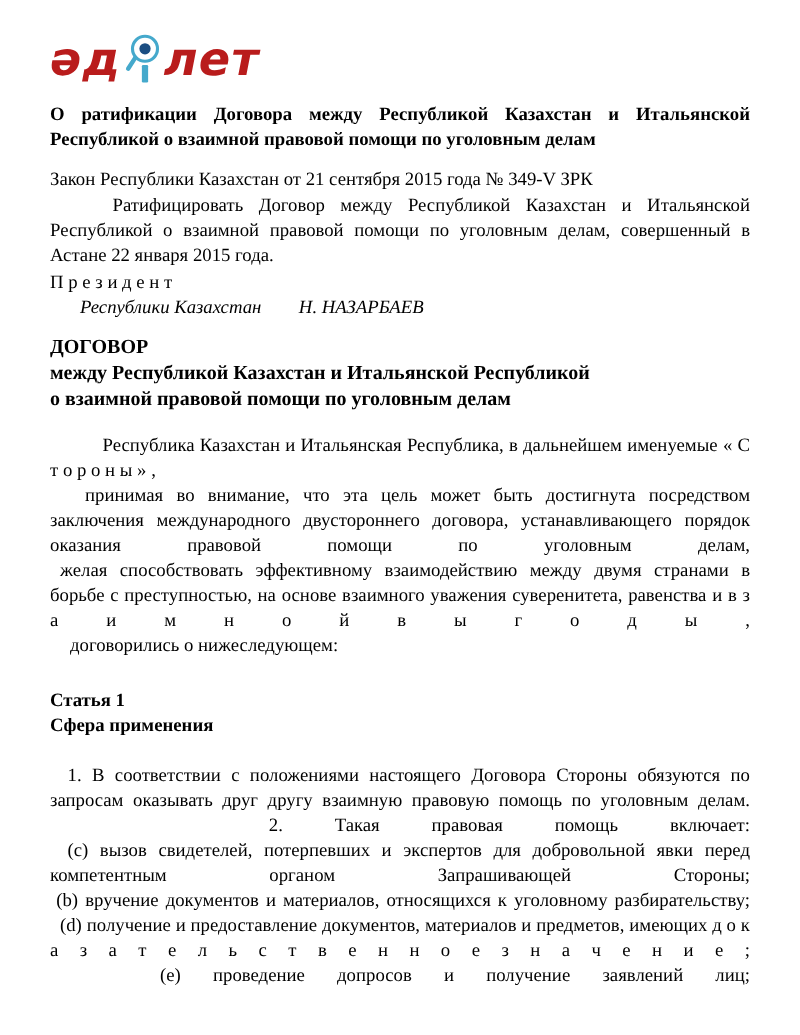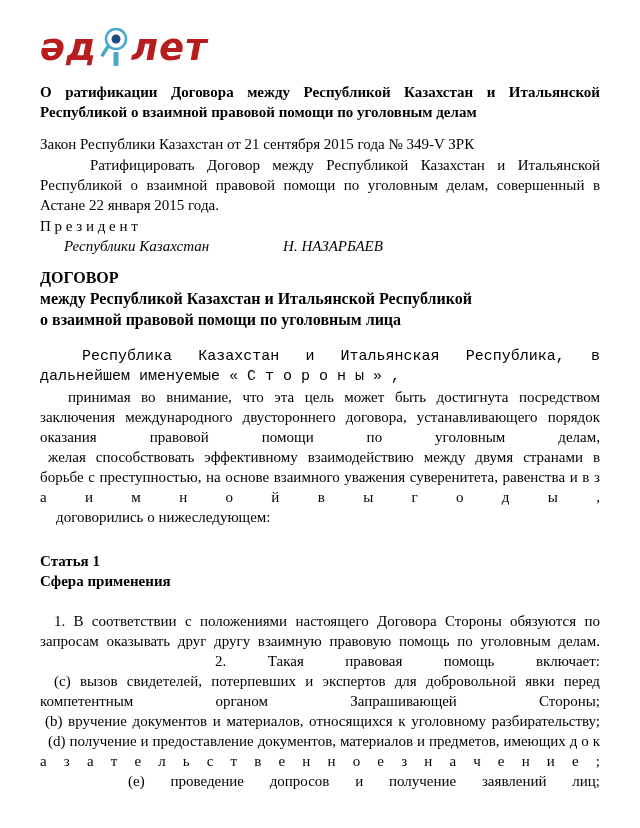--- a/index.html
+++ b/index.html
@@ -28,24 +28,24 @@
   .italic { font-style:italic; }
   .just { text-align:justify; }
   .justlast { text-align:justify; text-align-last:justify; }
   .right { text-align:left; }
   .block { display:block; }
 
   .doc-title { font-size:15px; line-height:20px; font-weight:bold; text-align:justify; margin-bottom:12px; }
   .law-ref { margin-bottom:1px; }
   .president { margin-top:1px; }
   .signature { display:flex; padding-left:24px; }
-  .sig-name { margin-left:74px; }
+  .sig-name { margin-left:30px; }
 
   .treaty-heading { margin-top:11px; font-size:16px; line-height:21px; font-weight:bold; }
-  .preamble-start { margin-top:17px;font-family:Liberation Mono, monospace; }
+  .preamble-start { margin-top:17px; }
   .article-heading { margin-top:24px; font-size:15px; line-height:20px; font-weight:bold; }
   .clause-start { margin-top:20px; }
 
   
   .ti-5   { text-indent:5px; }
   .ti-8   { text-indent:8px; }
   .ti-14  { text-indent:14px; }
   .ti-16  { text-indent:16px; }
   .ti-28  { text-indent:28px; }
   .ti-42  { text-indent:42px; }
@@ -82,21 +82,21 @@
   <p class="txt right president">П р е з и д е н т</p>
 
   <p class="txt signature">
     <span class="italic sig-org">Республики Казахстан</span>
     <span class="italic sig-name">Н. НАЗАРБАЕВ</span>
   </p>
 
   <h2 class="treaty-heading">
     <span class="block">ДОГОВОР</span>
     <span class="block">между Республикой Казахстан и Итальянской Республикой</span>
-    <span class="block">о взаимной правовой помощи по уголовным лица</span>
+    <span class="block">о взаимной правовой помощи по уголовным делам</span>
   </h2>
 
   <p class="txt just ti-42 preamble-start">Республика Казахстан и Итальянская Республика, в дальнейшем именуемые « С т о р о н ы » ,</p>
   <p class="txt justlast ti-28">принимая во внимание, что эта цель может быть достигнута посредством заключения международного двустороннего договора, устанавливающего порядок оказания правовой помощи по уголовным делам,</p>
   <p class="txt justlast ti-8">желая способствовать эффективному взаимодействию между двумя странами в борьбе с преступностью, на основе взаимного уважения суверенитета, равенства и в з а и м н о й   в ы г о д ы ,</p>
   <p class="txt ti-16">договорились о нижеследующем:</p>
 
   <h3 class="article-heading">
     <span class="block">Статья 1</span>
     <span class="block">Сфера применения</span>

